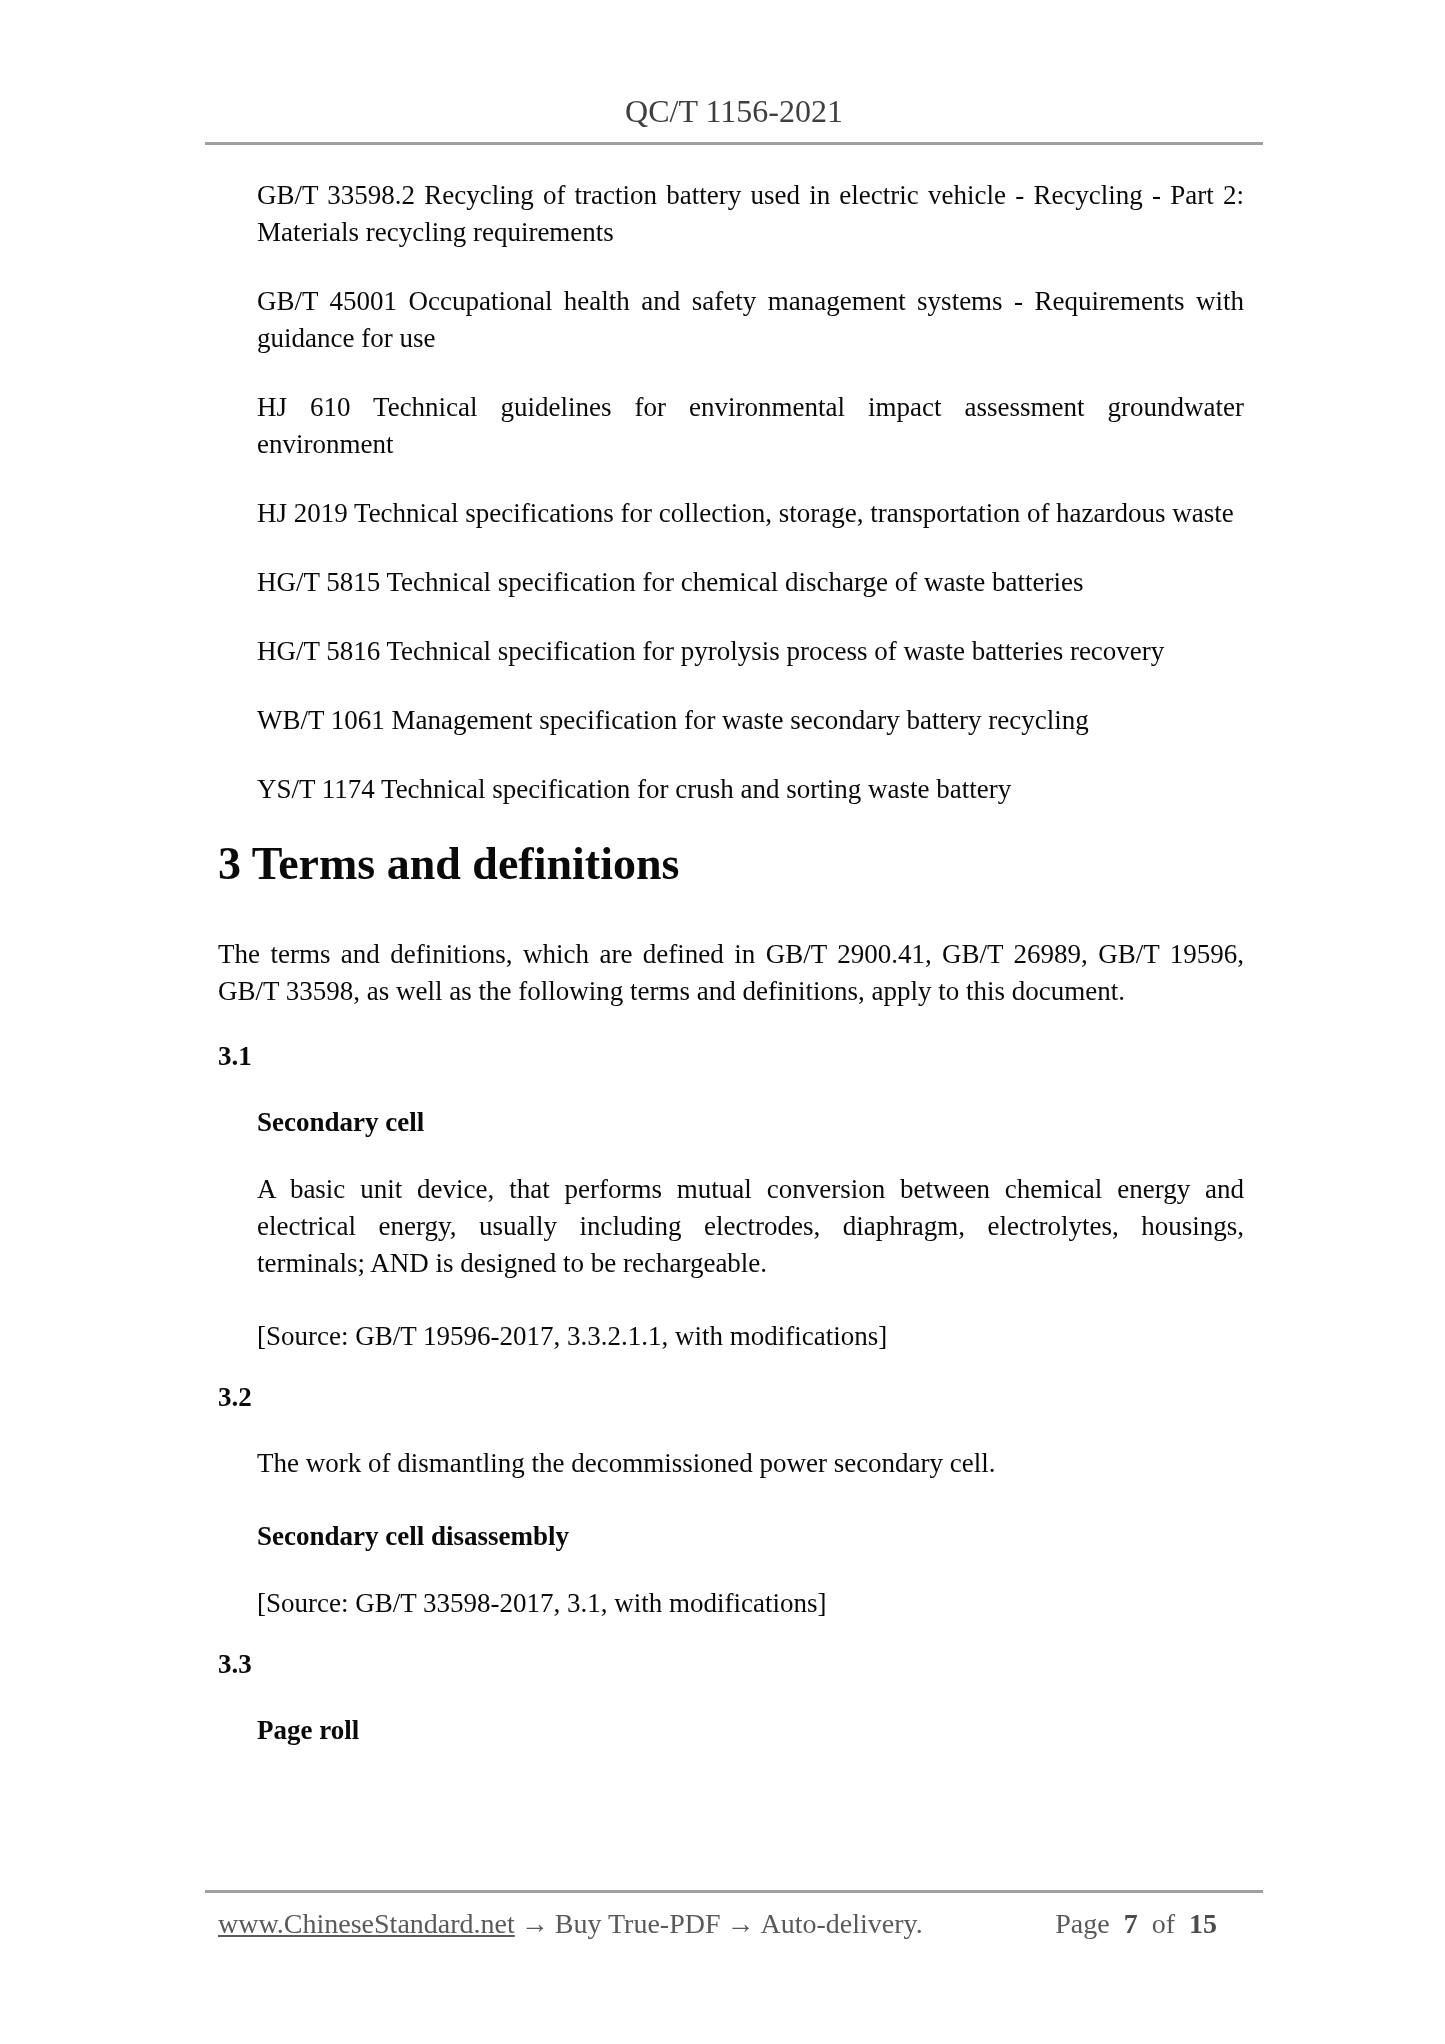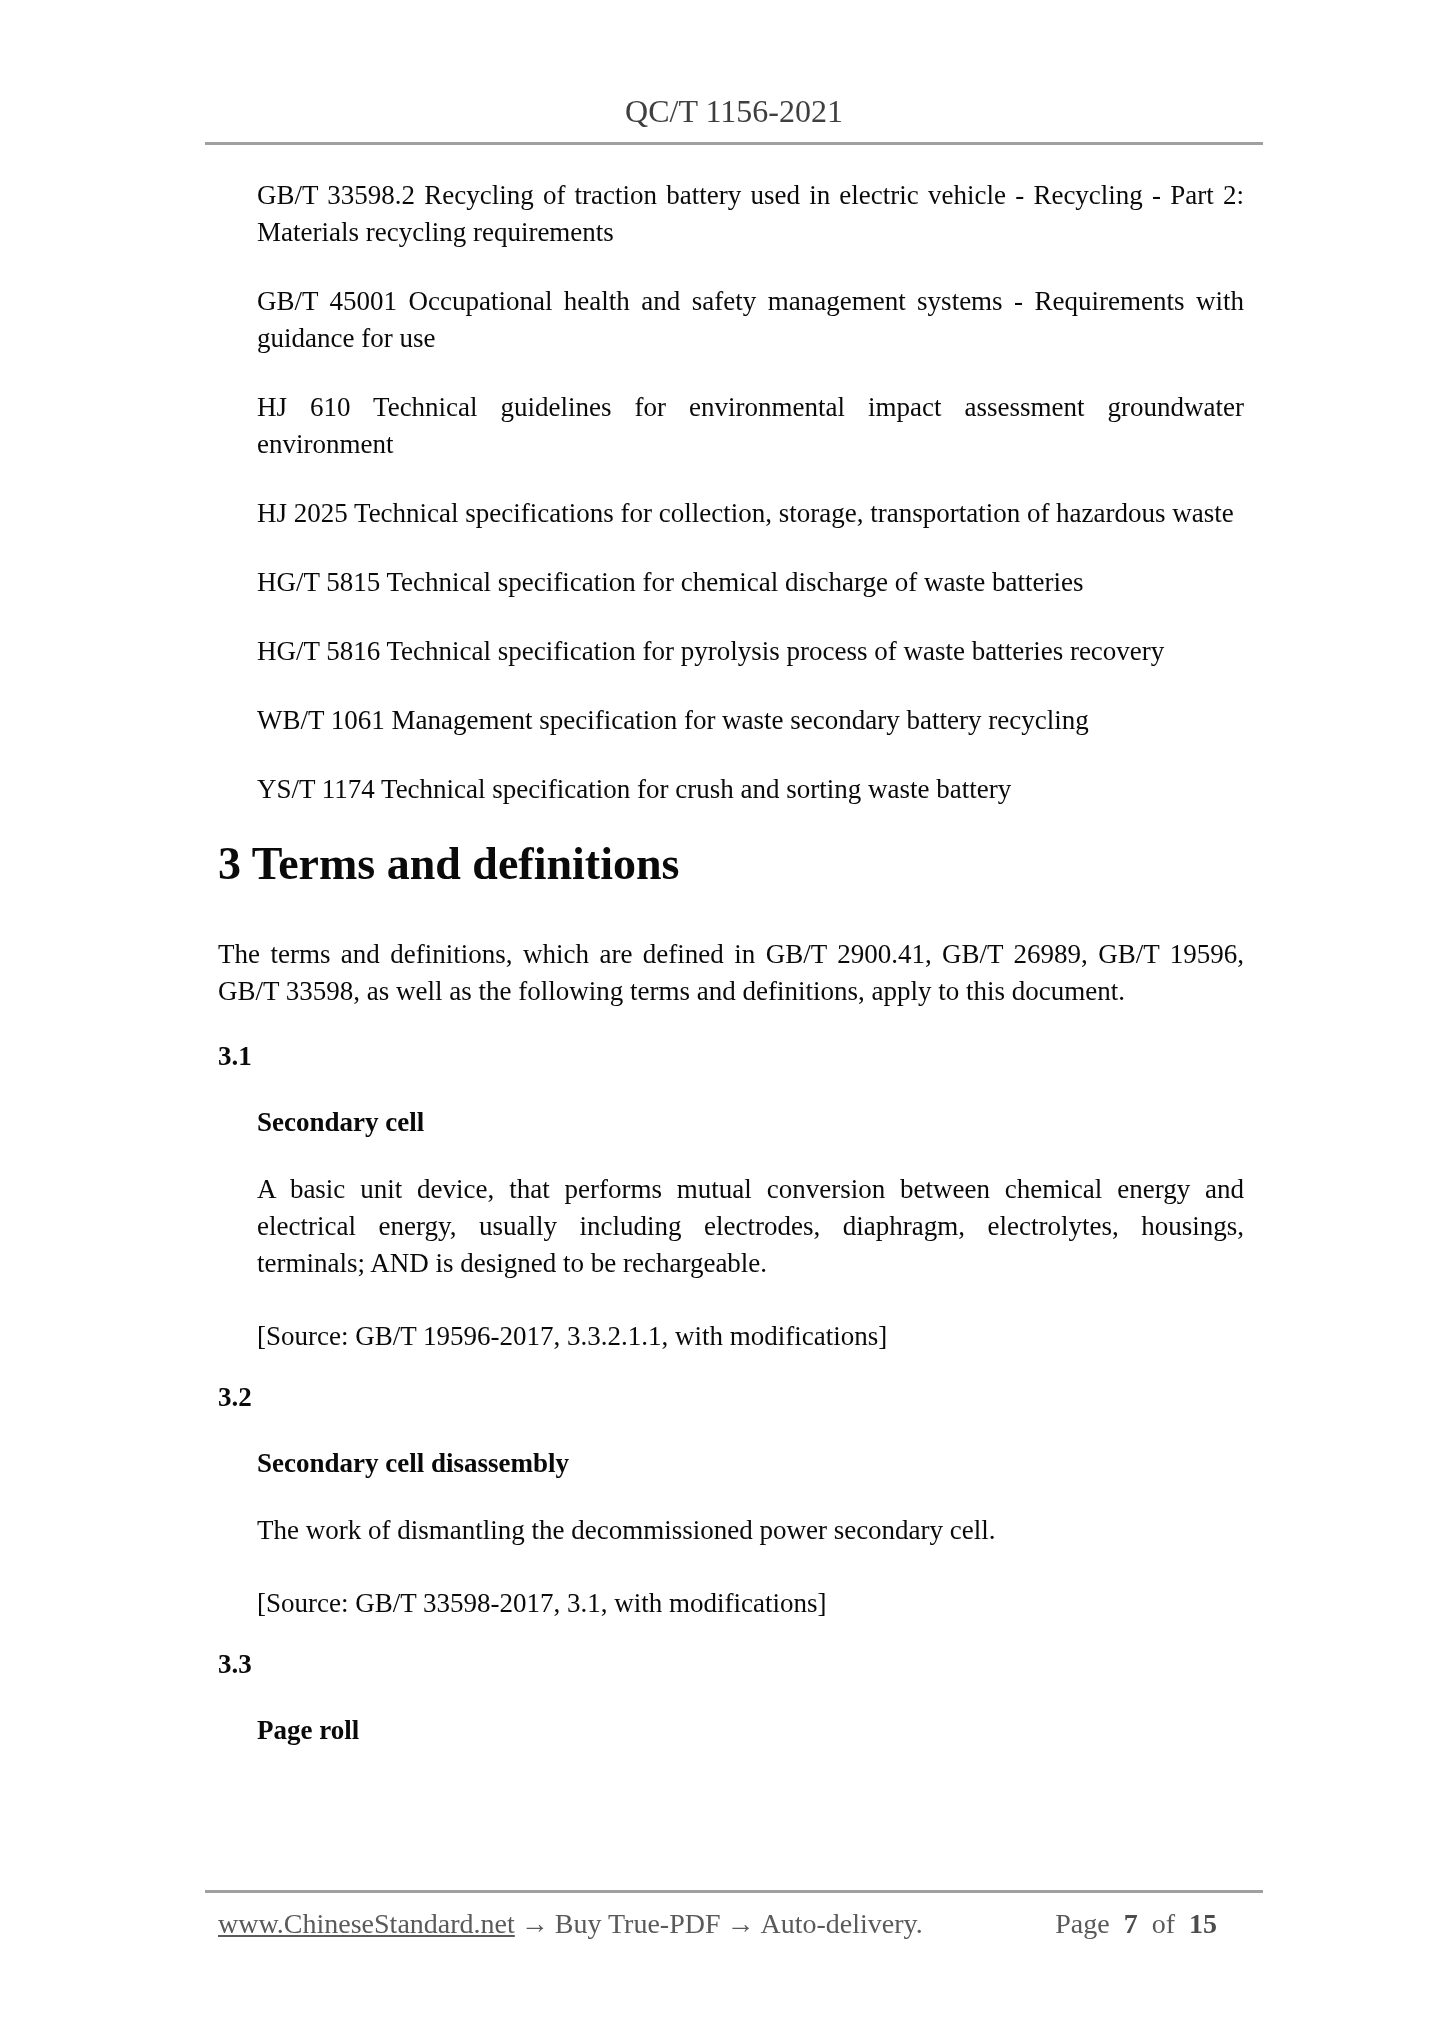--- a/index.html
+++ b/index.html
@@ -57,34 +57,34 @@
 
   <div class="running-head">QC/T 1156-2021</div>
 
   <div class="rule rule-top"></div>
 
   <div class="doc-body">
 
   <div class="blk reference">GB/T 33598.2 Recycling of traction battery used in electric vehicle - Recycling - Part 2: Materials recycling requirements</div>
       <div class="blk reference">GB/T 45001 Occupational health and safety management systems - Requirements with guidance for use</div>
       <div class="blk reference">HJ 610 Technical guidelines for environmental impact assessment groundwater environment</div>
-      <div class="blk reference">HJ 2025 Technical specifications for collection, storage, transportation of hazardous waste</div>
+      <div class="blk reference">HJ 2019 Technical specifications for collection, storage, transportation of hazardous waste</div>
       <div class="blk reference">HG/T 5815 Technical specification for chemical discharge of waste batteries</div>
       <div class="blk reference">HG/T 5816 Technical specification for pyrolysis process of waste batteries recovery</div>
       <div class="blk reference">WB/T 1061 Management specification for waste secondary battery recycling</div>
       <div class="blk reference">YS/T 1174 Technical specification for crush and sorting waste battery</div>
       <div class="blk heading">3 Terms and definitions</div>
       <div class="blk paragraph">The terms and definitions, which are defined in GB/T 2900.41, GB/T 26989, GB/T 19596, GB/T 33598, as well as the following terms and definitions, apply to this document.</div>
       <div class="blk clause-number">3.1</div>
       <div class="blk term">Secondary cell</div>
       <div class="blk definition">A basic unit device, that performs mutual conversion between chemical energy and electrical energy, usually including electrodes, diaphragm, electrolytes, housings, terminals; AND is designed to be rechargeable.</div>
       <div class="blk source">[Source: GB/T 19596-2017, 3.3.2.1.1, with modifications]</div>
       <div class="blk clause-number">3.2</div>
+      <div class="blk definition">The work of dismantling the decommissioned power secondary cell.</div>
       <div class="blk term">Secondary cell disassembly</div>
-      <div class="blk definition">The work of dismantling the decommissioned power secondary cell.</div>
       <div class="blk source">[Source: GB/T 33598-2017, 3.1, with modifications]</div>
       <div class="blk clause-number">3.3</div>
       <div class="blk term">Page roll</div>
     </div>
 
   <div class="rule rule-bottom"></div>
 
   <div class="footer">
     <span class="footer-left">
       <span class="site-link">www.ChineseStandard.net</span><span class="arrow">→</span><span>Buy True-PDF</span><span class="arrow">→</span><span>Auto-delivery.</span>

